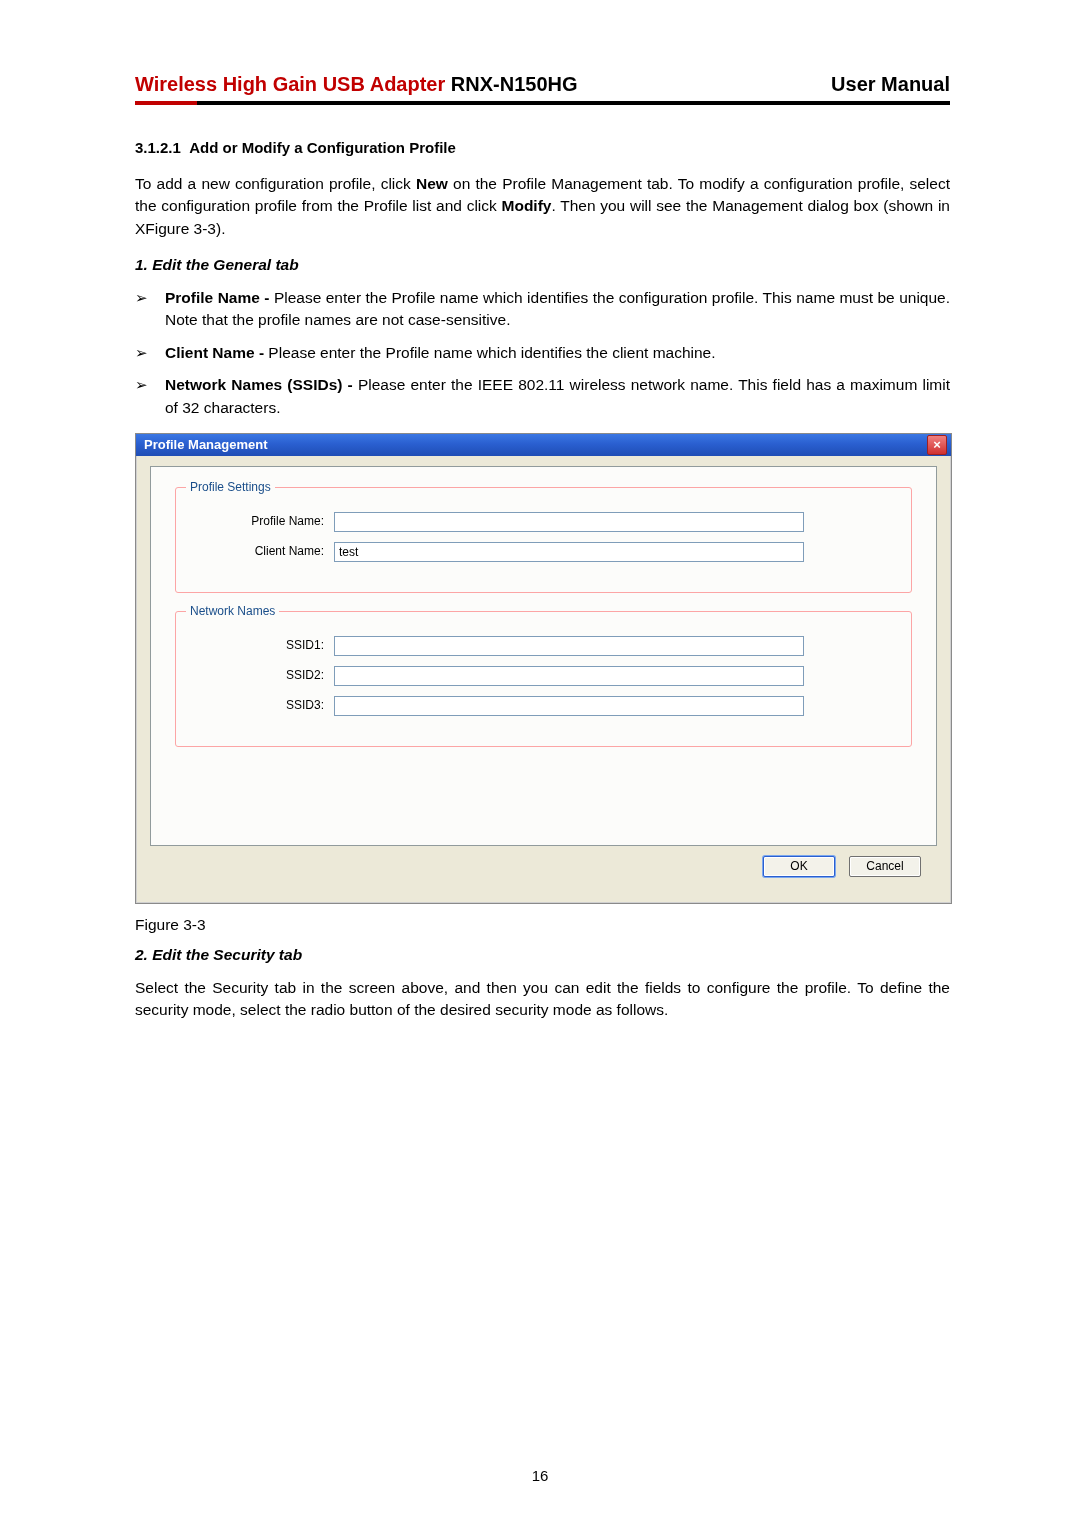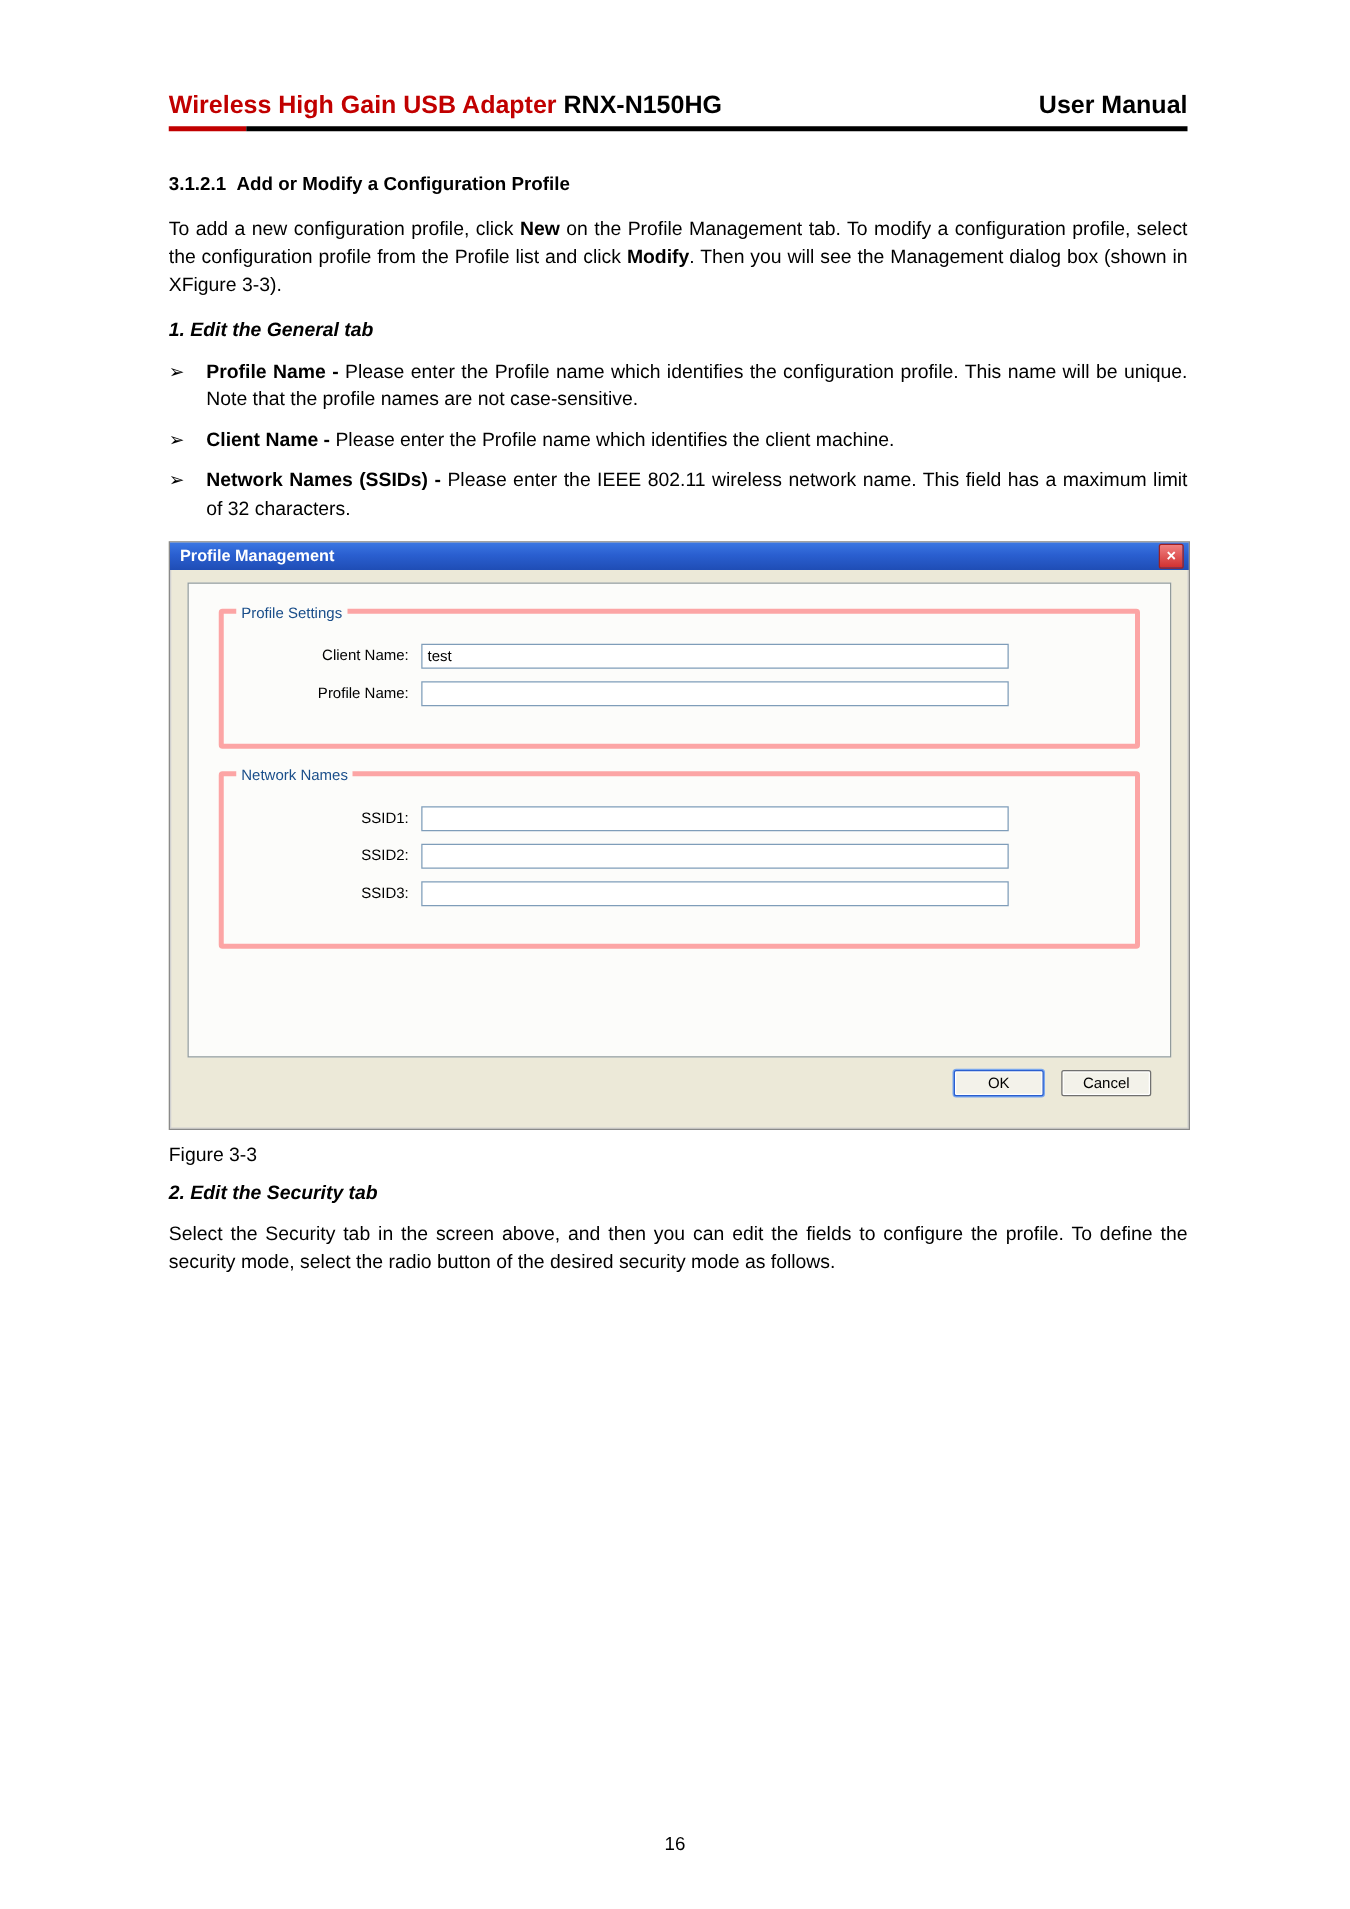--- a/index.html
+++ b/index.html
@@ -99,21 +99,21 @@
     border-bottom:1px solid #fcfcfa;
     z-index:2;
   }
   .tab-panel {
     border:1px solid #919b9c;
     background:#fcfcfa;
     padding:20px 24px 48px 24px;
     min-height:310px;
   }
   .fieldset {
-    border:4px solid #fca5a5;
+    border:1px solid #fca5a5;
     border-radius:3px;
     padding:18px 18px 20px 18px;
     margin-bottom:18px;
     position:relative;
   }
   .fieldset .legend {
     position:absolute; top:-9px; left:10px;
     background:#fcfcfa;
     padding:0 4px;
     color:#1a4e8a;
@@ -166,21 +166,21 @@
 
   <div class="body-text">
     <span>To add a new configuration profile, click </span><b>New</b><span> on the Profile Management tab. To modify a configuration profile, select the configuration profile from the Profile list and click </span><b>Modify</b><span>. Then you will see the Management dialog box (shown in XFigure 3-3).</span>
   </div>
 
   <div class="numbered">1.   Edit the General tab</div>
 
   <ul class="bullet-list">
     <li>
       <span class="chev">➢</span>
-      <span class="txt"><b>Profile Name - </b><span>Please enter the Profile name which identifies the configuration profile. This name will be unique. Note that the profile names are not case-sensitive.</span></span>
+      <span class="txt"><b>Profile Name - </b><span>Please enter the Profile name which identifies the configuration profile. This name must be unique. Note that the profile names are not case-sensitive.</span></span>
     </li>
     <li>
       <span class="chev">➢</span>
       <span class="txt"><b>Client Name - </b><span>Please enter the Profile name which identifies the client machine.</span></span>
     </li>
     <li>
       <span class="chev">➢</span>
       <span class="txt"><b>Network Names (SSIDs) - </b><span>Please enter the IEEE 802.11 wireless network name. This field has a maximum limit of 32 characters.</span></span>
     </li>
   </ul>
@@ -192,26 +192,26 @@
         <span class="closebtn">
           <span>×</span>
         </span>
       </div>
       <div class="dialog-body">
         <div class="tab-panel">
 
           <div class="fieldset">
             <span class="legend">Profile Settings</span>
             <div class="form-row">
+              <label>Profile Name:</label>
+              <input type="text" value="" style="">
+            </div>
+            <div class="form-row">
               <label>Client Name:</label>
               <input type="text" value="test" style="">
-            </div>
-            <div class="form-row">
-              <label>Profile Name:</label>
-              <input type="text" value="" style="">
             </div>
           </div>
 
           <div class="fieldset">
             <span class="legend">Network Names</span>
             <div class="form-row">
               <label>SSID1:</label>
               <input type="text" value="" style="">
             </div>
             <div class="form-row">

